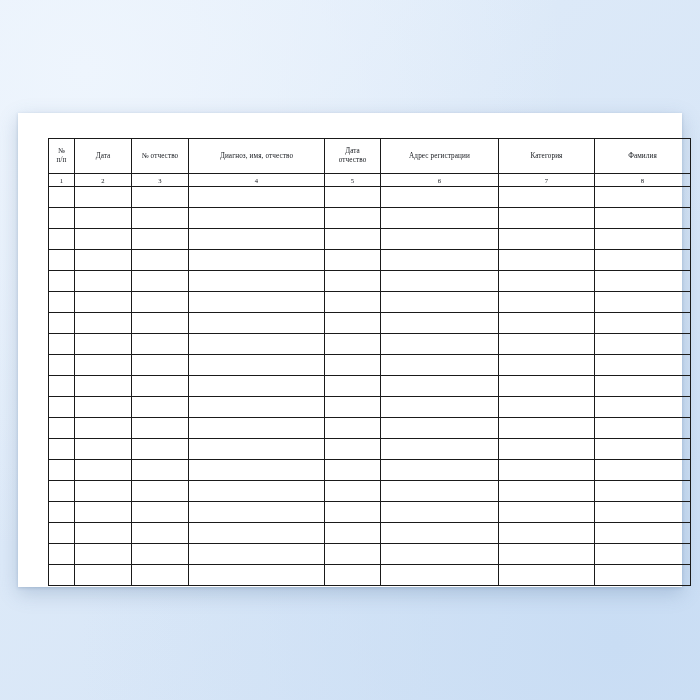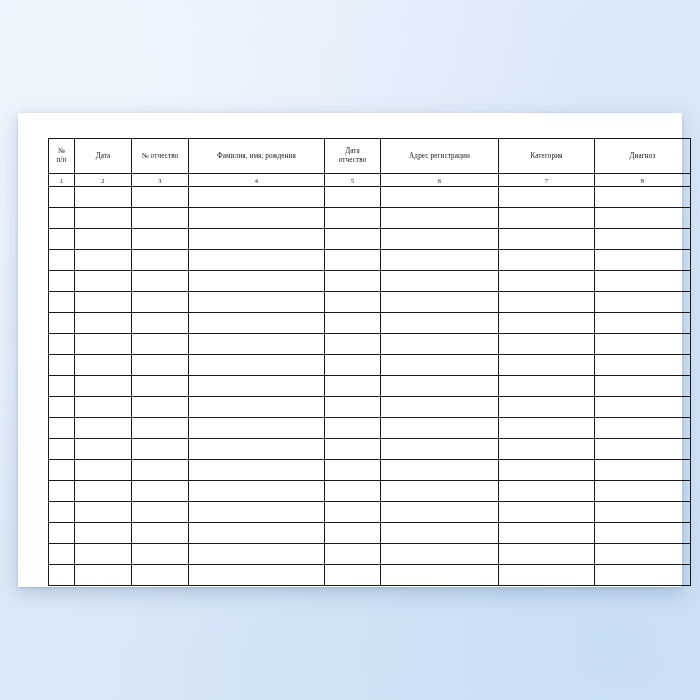--- a/index.html
+++ b/index.html
@@ -109,34 +109,34 @@
               <span class="hdr-two-line">№</span>
               <span class="hdr-two-line">п/п</span>
             </th>
             <th>
               <span class="hdr-two-line">Дата</span>
             </th>
             <th>
               <span class="hdr-two-line">№ отчество</span>
             </th>
             <th>
-              <span class="hdr-two-line">Фамилия, имя, рождения</span>
+              <span class="hdr-two-line">Диагноз, имя, отчество</span>
             </th>
             <th>
               <span class="hdr-two-line">Дата</span>
               <span class="hdr-two-line">отчество</span>
             </th>
             <th>
               <span class="hdr-two-line">Адрес регистрации</span>
             </th>
             <th>
               <span class="hdr-two-line">Категория</span>
             </th>
             <th>
-              <span class="hdr-two-line">Диагноз</span>
+              <span class="hdr-two-line">Фамилия</span>
             </th>
           </tr>
           <tr class="num-row">
             <td>1</td>
             <td>2</td>
             <td>3</td>
             <td>4</td>
             <td>5</td>
             <td>6</td>
             <td>7</td>

